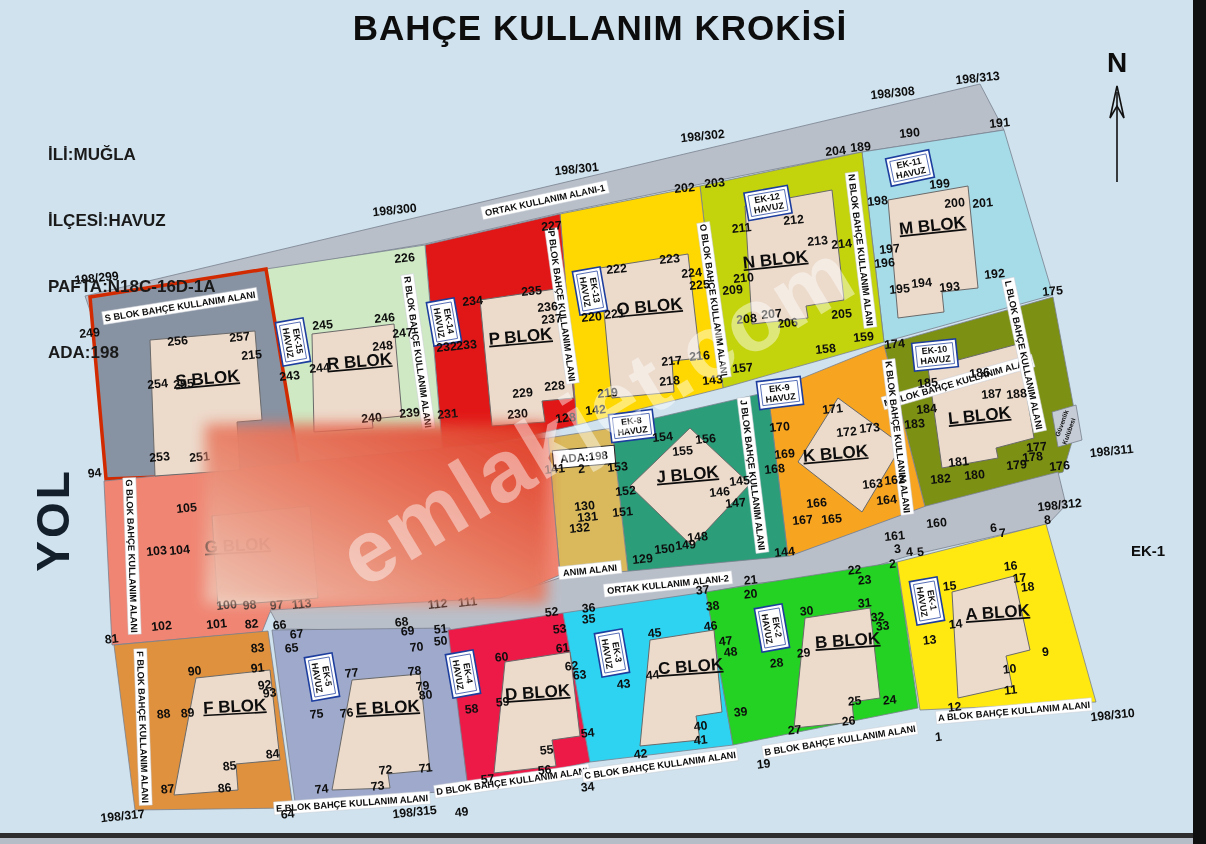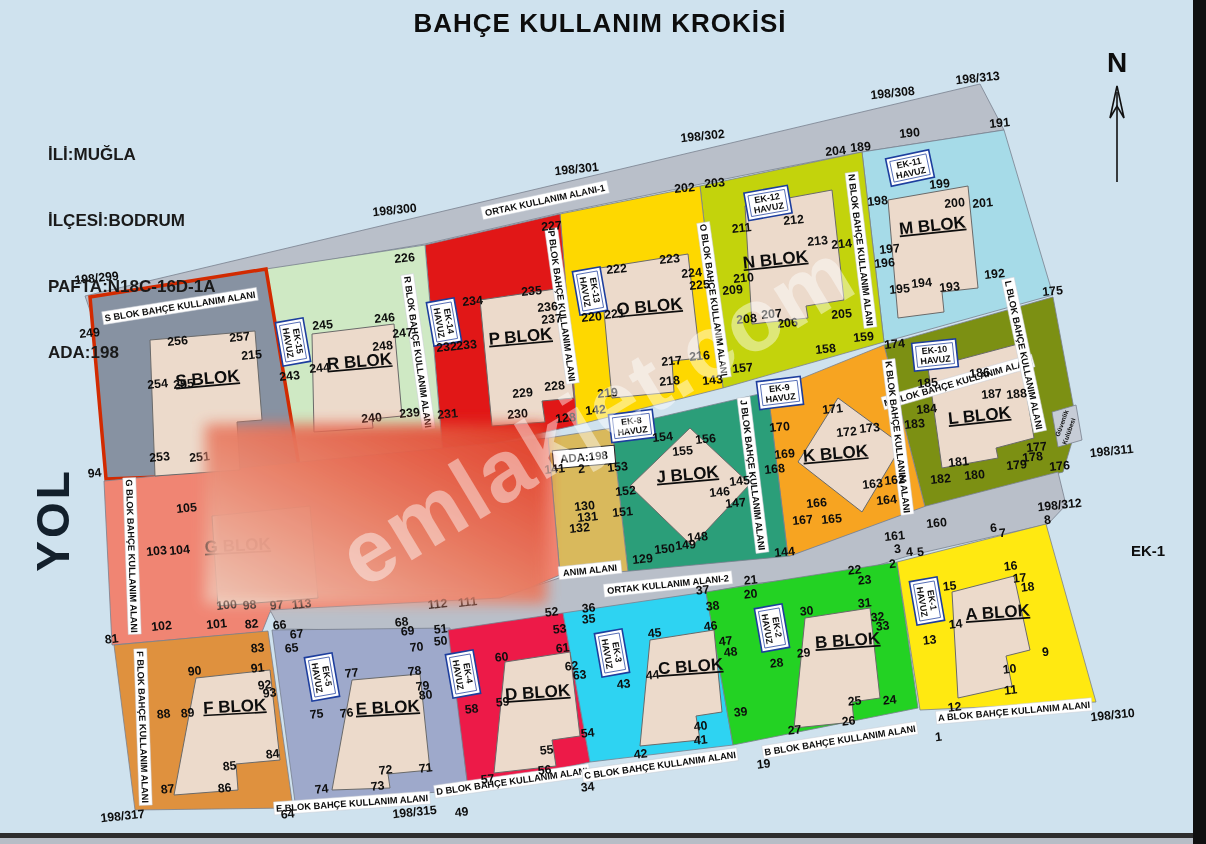--- a/index.html
+++ b/index.html
@@ -1,17 +1,17 @@
 <!DOCTYPE html>
 <html><head>
 <meta charset="utf-8">
 <style>
   html,body{margin:0;padding:0;background:#9fb3c4;font-family:"Liberation Sans",sans-serif;}
   .stage{position:relative;width:1206px;height:844px;margin:0 auto;background:#cfe2ee;overflow:hidden;}
-  .title{position:absolute;left:300px;top:8px;width:600px;text-align:center;font-size:26px;font-weight:bold;color:#0d0d0d;letter-spacing:1px;}
+  .title{position:absolute;left:300px;top:8px;width:600px;text-align:center;font-size:35px;font-weight:bold;color:#0d0d0d;letter-spacing:1px;}
   .info{position:absolute;left:48px;top:100px;font-size:17px;font-weight:bold;color:#1a1a1a;line-height:22px;white-space:pre;}
   .yol{position:absolute;left:8px;top:455px;width:90px;height:130px;display:flex;align-items:center;justify-content:center;
        font-size:46px;font-weight:bold;color:#13202c;letter-spacing:3px;transform:rotate(-90deg);transform-origin:50% 50%;}
   .map-svg{position:absolute;left:0;top:0;width:1206px;height:844px;}
   .edge-right{position:absolute;right:0;top:0;width:13px;height:844px;background:#101010;}
   .edge-bottom-line{position:absolute;left:0;top:833px;width:1193px;height:5px;background:#2e2e2e;}
   .edge-bottom{position:absolute;left:0;top:838px;width:1193px;height:6px;background:#b7bdc6;}
 </style>
 </head>
 <body>
@@ -482,21 +482,21 @@
         <line x1="1117" y1="182" x2="1117" y2="92" stroke="#111" stroke-width="1.6"></line>
         <polygon points="1117,86 1110,118 1117,106 1124,118" fill="none" stroke="#111" stroke-width="1.6"></polygon>
         <text font-family="&quot;Liberation Sans&quot;,sans-serif" font-weight="bold" text-anchor="middle" fill="#0d0d0d" x="1117" y="72" font-size="28">N</text>
       </g>
     </svg>
 
   <div class="title">BAHÇE KULLANIM KROKİSİ</div>
 
   <div class="info">
     <div>İLİ:MUĞLA</div>
-    <div>İLÇESİ:BODRUM</div>
+    <div>İLÇESİ:HAVUZ</div>
     <div>PAFTA:N18C-16D-1A</div>
     <div>ADA:198</div>
   </div>
 
   <div class="yol">YOL</div>
 
   <div class="edge-right"></div>
   <div class="edge-bottom-line"></div>
   <div class="edge-bottom"></div>
 </div>

